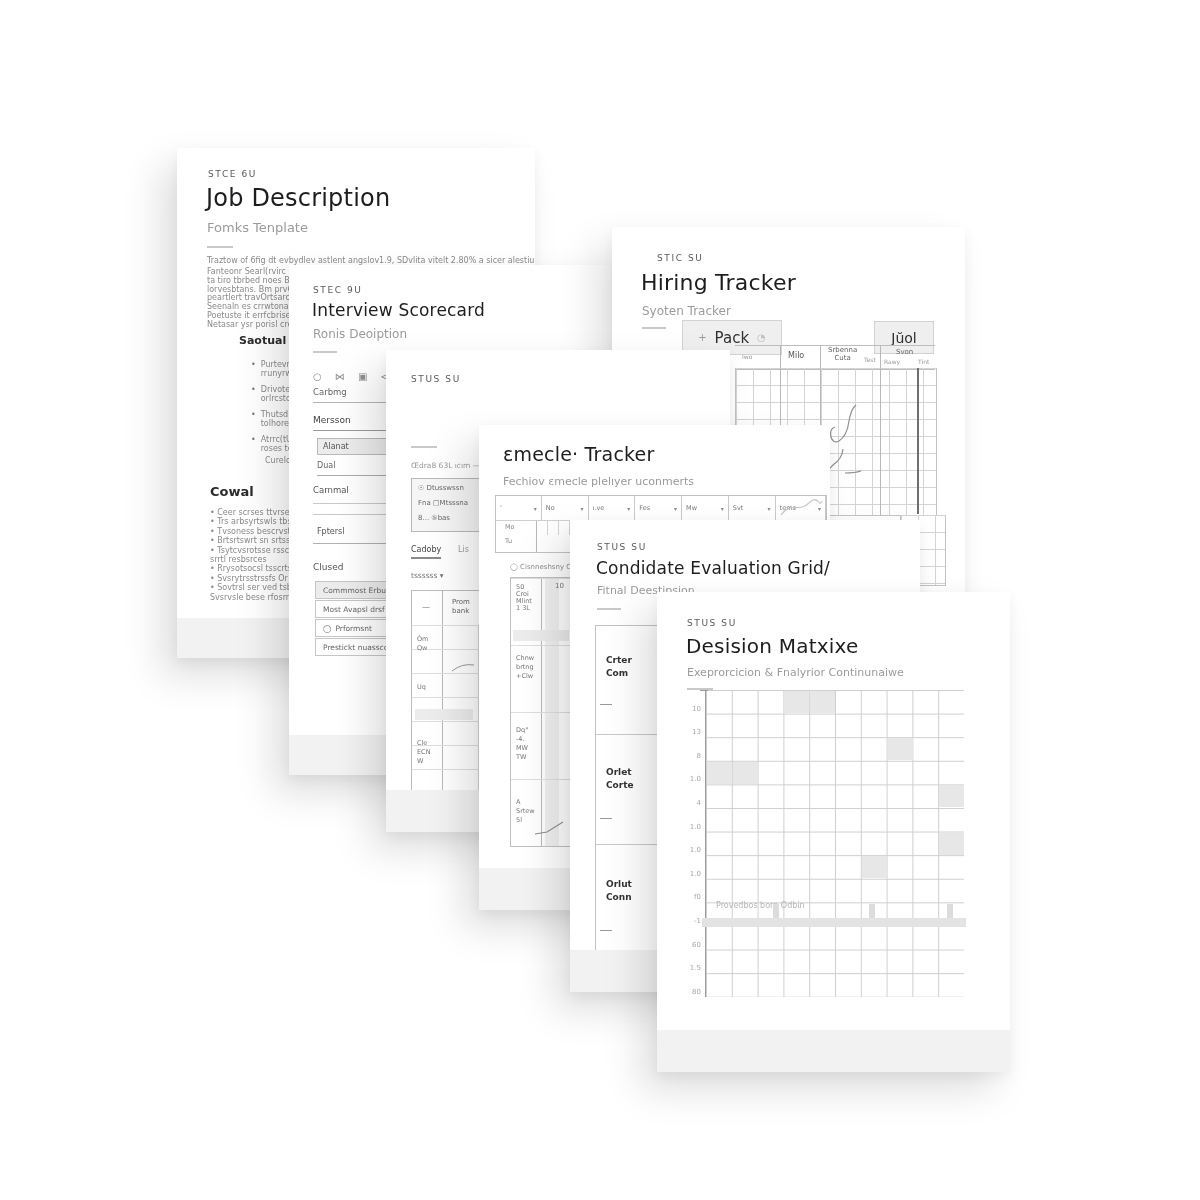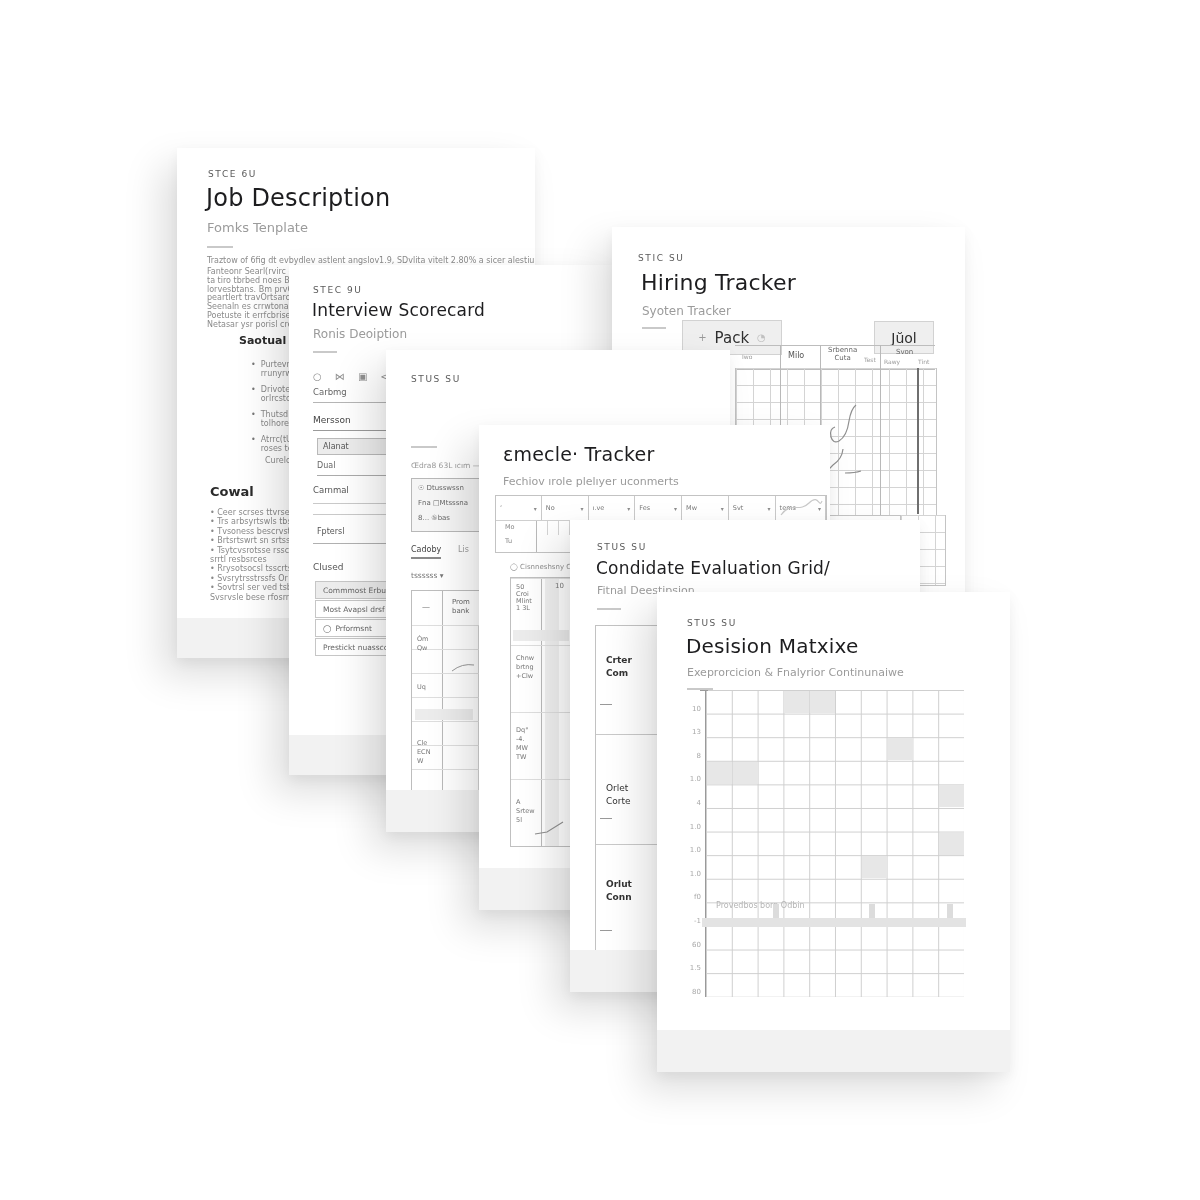--- a/index.html
+++ b/index.html
@@ -125,21 +125,21 @@
       <span>◯</span>
       <span>Prformsnt</span>
     </div>
   <div class="itembox" style="left:26px;top:373px;width:88px;height:16px">
       <span>Prestickt nuasscc</span>
     </div>
   <div class="foot" style="height:40px"></div>
 </div>
 
 <div class="card" style="left:612px;top:227px;width:353px;height:395px;z-index:3">
-  <div class="lbl" style="left:26px;top:26px">STIC SU</div>
+  <div class="lbl" style="left:45px;top:26px">STIC SU</div>
   <div class="ttl" style="left:29px;top:42px;font-size:22px">Hiring Tracker</div>
   <div class="sub" style="left:30px;top:77px;font-size:12px">Syoten Tracker</div>
   <div class="hr" style="left:30px;top:100px;width:24px"></div>
   <div class="btn" style="left:70px;top:93px;width:98px;height:33px">
     <span style="font-size:10px;color:#9a9a9a">+</span>
     <span style="font-size:15px">Pack</span>
     <span style="font-size:10px;color:#c0c0c0">◔</span>
   </div>
   <div class="btn" style="left:262px;top:94px;width:58px;height:31px;font-size:14px">
     <span>Jŭol</span>
@@ -204,21 +204,21 @@
     <svg style="left:34px;top:170px" width="64" height="60">
       <path d="M2,56 q18,-2 28,-10 l14,-4" fill="none" stroke="#8a8a8a" stroke-width="1.2"></path>
       <path d="M40,28 q8,6 18,4" fill="none" stroke="#aaa" stroke-width="1"></path>
     </svg>
   </div>
   <div class="foot" style="height:42px"></div>
 </div>
 
 <div class="card" style="left:479px;top:425px;width:351px;height:485px;z-index:5">
   <div class="ttl" style="left:24px;top:18px;font-size:19px">ɛmecle· Tracker</div>
-  <div class="sub" style="left:24px;top:50px;font-size:11px">Fechiov ırole plelıyer uconmerts</div>
+  <div class="sub" style="left:24px;top:50px;font-size:11px">Fechiov ɛmecle plelıyer uconmerts</div>
 
   <div class="abs" style="left:16px;top:70px;width:330px;height:56px;border:1px solid #c3c3c3;display:flex;flex-direction:column">
     <div style="display:flex;height:24px;border-bottom:1px solid #cfcfcf">
       <div class="cellhd" style="width:40px">
           <span>ʻ</span>
           <span class="caret">▾</span>
         </div>
       <div class="cellhd" style="width:41px">
           <span>No</span>
           <span class="caret">▾</span>
@@ -290,21 +290,21 @@
 <div class="card" style="left:570px;top:520px;width:350px;height:472px;z-index:6">
   <div class="lbl" style="left:27px;top:22px">STUS SU</div>
   <div class="ttl" style="left:26px;top:38px;font-size:17px">Condidate Evaluation Grid/</div>
   <div class="sub" style="left:27px;top:64px;font-size:11px">Fitnal Deestipsion</div>
   <div class="hr" style="left:27px;top:88px;width:24px"></div>
   <div class="abs" style="left:25px;top:105px;width:64px;height:325px;border:1px solid #c2c2c2;border-bottom:none">
     <div class="abs ml" style="left:10px;top:28px;font-size:9px;font-weight:700;line-height:13px;color:#333">Crter
 Com</div>
     <div class="line" style="left:4px;top:78px;width:12px;background:#999"></div>
     <div class="line" style="left:0;top:108px;width:64px"></div>
-    <div class="abs ml" style="left:10px;top:156px;font-size:9px;font-weight:400;line-height:13px;color:#333">Orlet
+    <div class="abs ml" style="left:10px;top:140px;font-size:9px;font-weight:700;line-height:13px;color:#333">Orlet
 Corte</div>
     <div class="line" style="left:4px;top:192px;width:12px;background:#999"></div>
     <div class="line" style="left:0;top:218px;width:64px"></div>
     <div class="abs ml" style="left:10px;top:252px;font-size:9px;font-weight:700;line-height:13px;color:#333">Orlut
 Conn</div>
     <div class="line" style="left:4px;top:304px;width:12px;background:#999"></div>
   </div>
   <div class="foot" style="height:42px"></div>
 </div>
 

